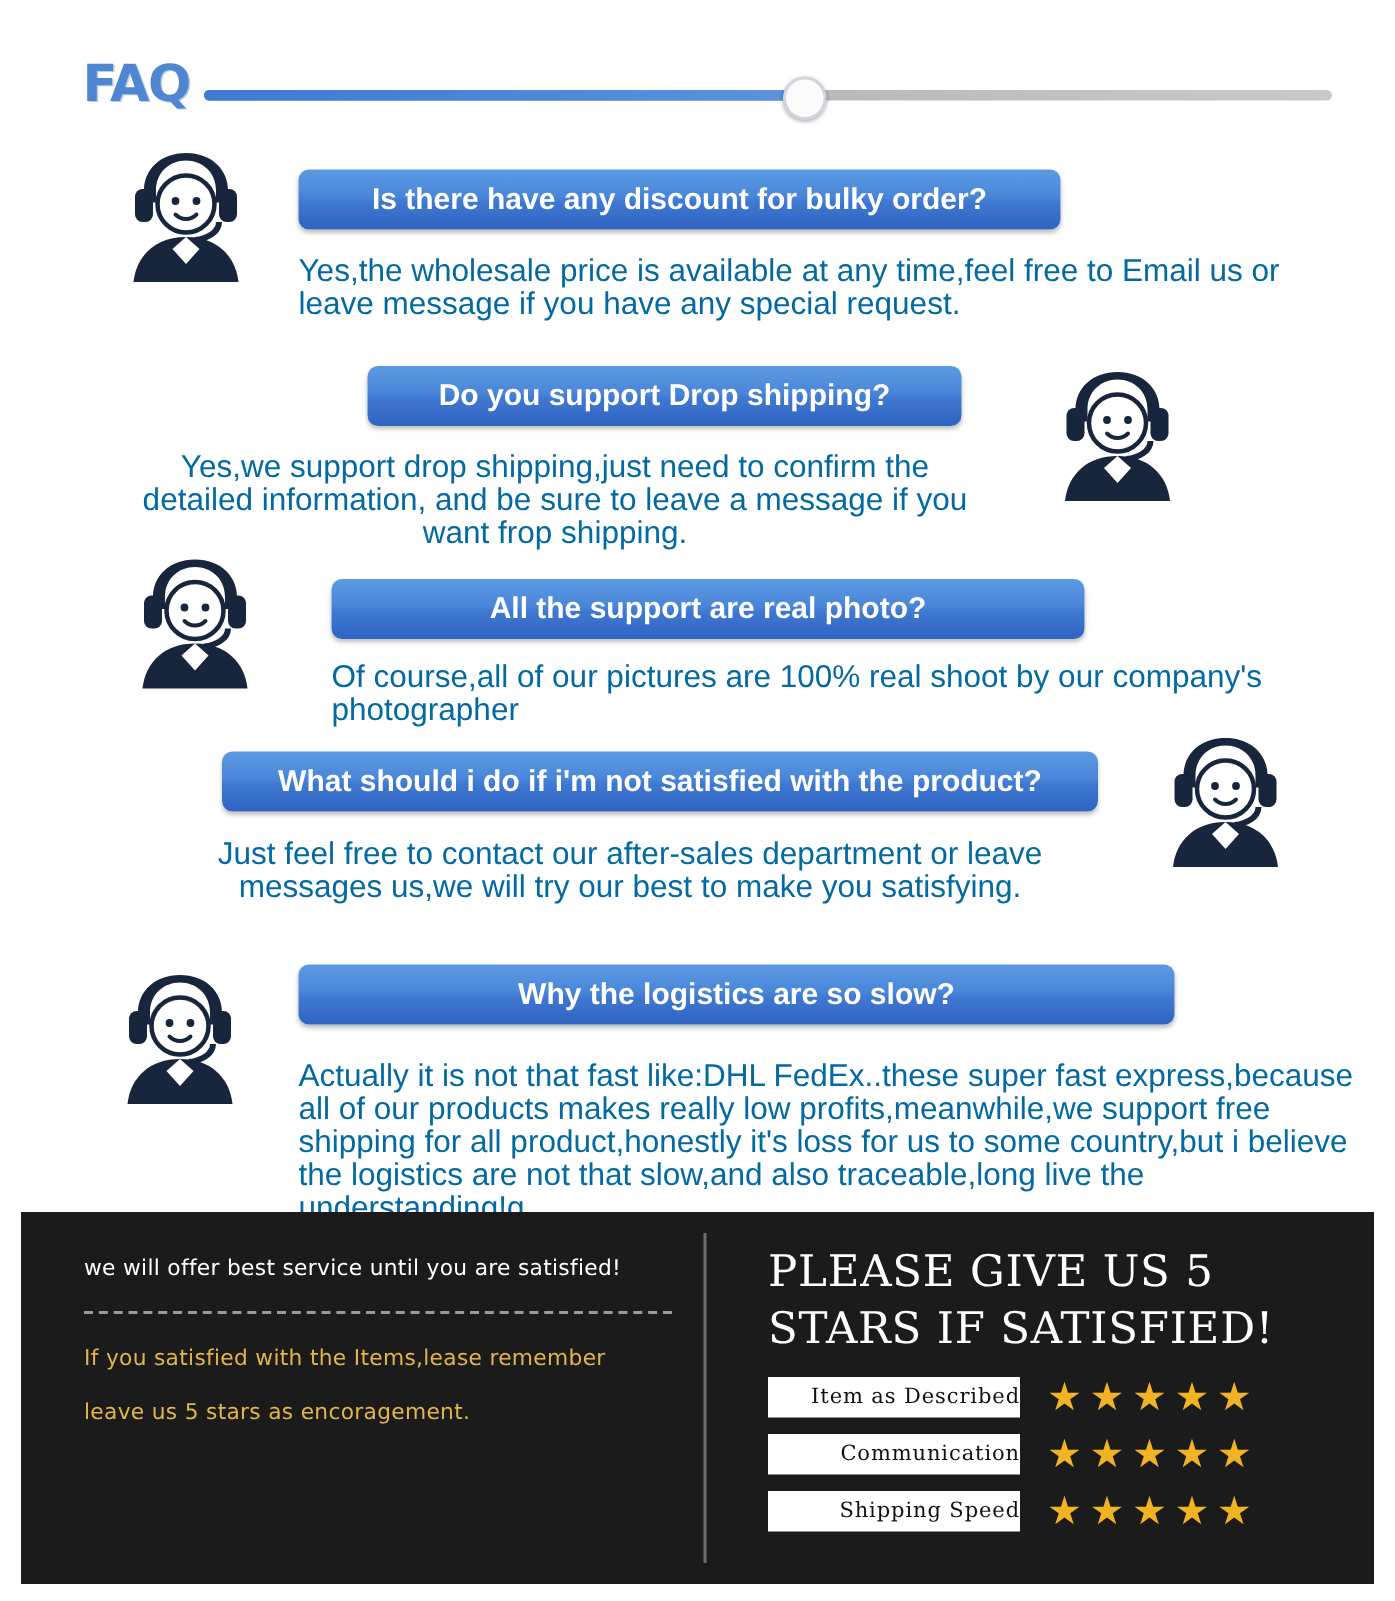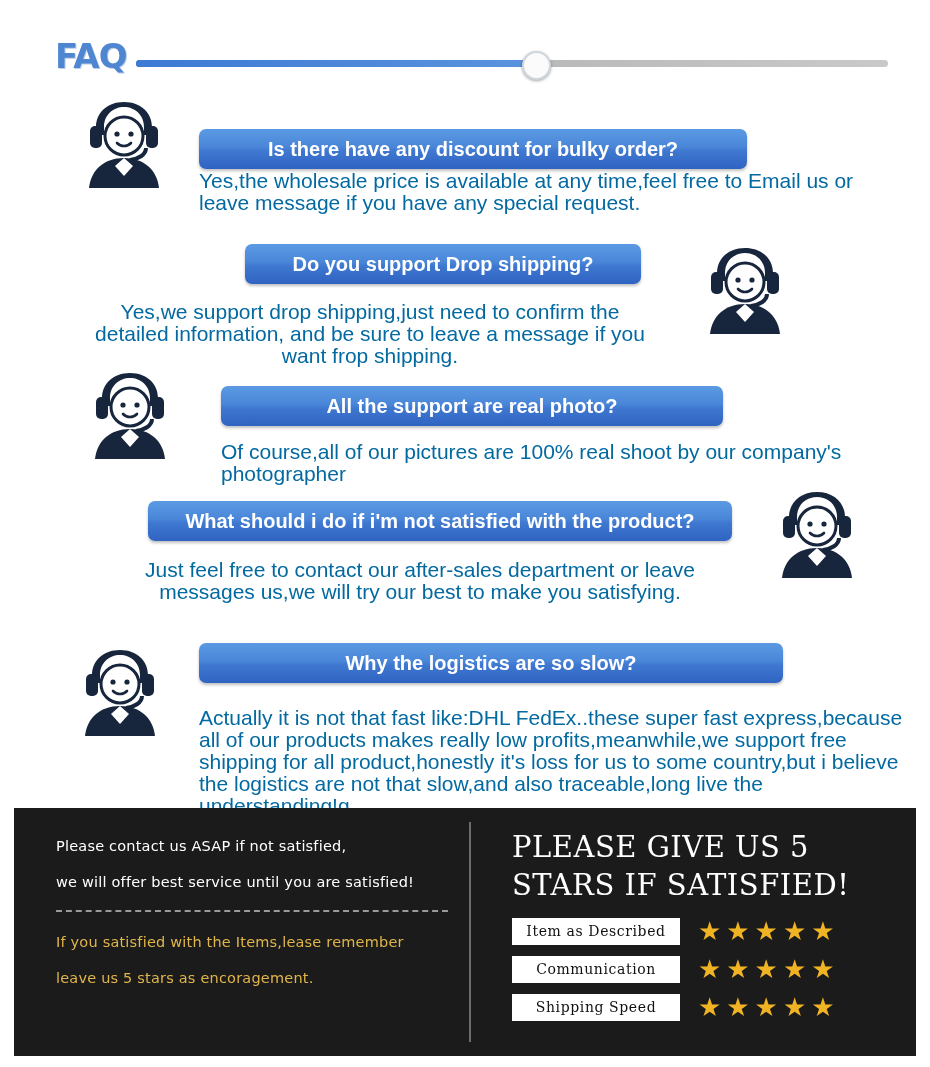--- a/index.html
+++ b/index.html
@@ -167,21 +167,21 @@
     margin-bottom: 11px;
   }
   .rating-label {
     width: 168px;
     height: 27px;
     line-height: 27px;
     background: #ffffff;
     color: #111111;
     font-family: "DejaVu Serif", serif;
     font-size: 14px;
-    text-align: center;
+    text-align: right;
     letter-spacing: .6px;
     box-sizing: border-box;
   }
   .stars {
     margin-left: 18px;
     color: #f0b323;
     font-size: 26px;
     letter-spacing: 5px;
     line-height: 27px;
   }
@@ -208,21 +208,21 @@
         <circle cx="52" cy="44" r="19" fill="#ffffff" stroke="#17263c" stroke-width="3"></circle>
         <circle cx="45" cy="42" r="2.6" fill="#17263c"></circle>
         <circle cx="59" cy="42" r="2.6" fill="#17263c"></circle>
         <path d="M45 51c4 4 10 4 14 0" stroke="#17263c" stroke-width="2.6" fill="none" stroke-linecap="round"></path>
         <path d="M52 66c-20 0-33 12-35 30h70c-2-18-15-30-35-30z" fill="#17263c"></path>
         <path d="M52 66l-9 8 9 10 9-10-9-8z" fill="#ffffff"></path>
       </g>
     </svg>
   </div>
   <div class="faq-item" style="left:0; top:0;">
-    <div class="bubble" style="left:199px; top:129px; width:548px;">Is there have any discount for bulky order?</div>
+    <div class="bubble" style="left:199px; top:113px; width:508px;">Is there have any discount for bulky order?</div>
     <div class="answer" style="left:199px; top:170px; width:660px;">Yes,the wholesale price is available at any time,feel free to Email us or leave message if you have any special request.</div>
   </div>
 
   <div class="avatar" style="left:693px; top:238px;">
     <svg viewBox="0 0 104 112" xmlns="http://www.w3.org/2000/svg">
       <g>
         <path d="M52 10c-17 0-28 11-28 25v8h8v-8c0-12 9-20 20-20s20 8 20 20v8h8v-8c0-14-11-25-28-25z" fill="#17263c"></path>
         <rect x="18" y="34" width="12" height="22" rx="5" fill="#17263c"></rect>
         <rect x="74" y="34" width="12" height="22" rx="5" fill="#17263c"></rect>
         <path d="M74 56c0 7-8 11-16 12" stroke="#17263c" stroke-width="4" fill="none"></path>
@@ -300,21 +300,20 @@
   </div>
   <div class="faq-item" style="left:0; top:0;">
     <div class="bubble" style="left:199px; top:643px; width:584px;">Why the logistics are so slow?</div>
     <div class="answer" style="left:199px; top:707px; width:712px;">Actually it is not that fast like:DHL FedEx..these super fast express,because all of our products makes really low profits,meanwhile,we support free shipping for all product,honestly it's loss for us to some country,but i believe the logistics are not that slow,and also traceable,long live the understanding!g.</div>
   </div>
 
   <div class="bottom-panel">
     <div class="panel-divider"></div>
 
     <div class="left-col">
-      <div class="lt1">Please contact us ASAP if not satisfied,</div>
       <div class="lt2">we will offer best service until you are satisfied!</div>
       <div class="dashed"></div>
       <div class="lt3">If you satisfied with the Items,lease remember</div>
       <div class="lt4">leave us 5 stars as encoragement.</div>
     </div>
 
     <div class="right-col">
       <div class="give-stars">
         <div>PLEASE GIVE US 5</div>
         <div>STARS IF SATISFIED!</div>

